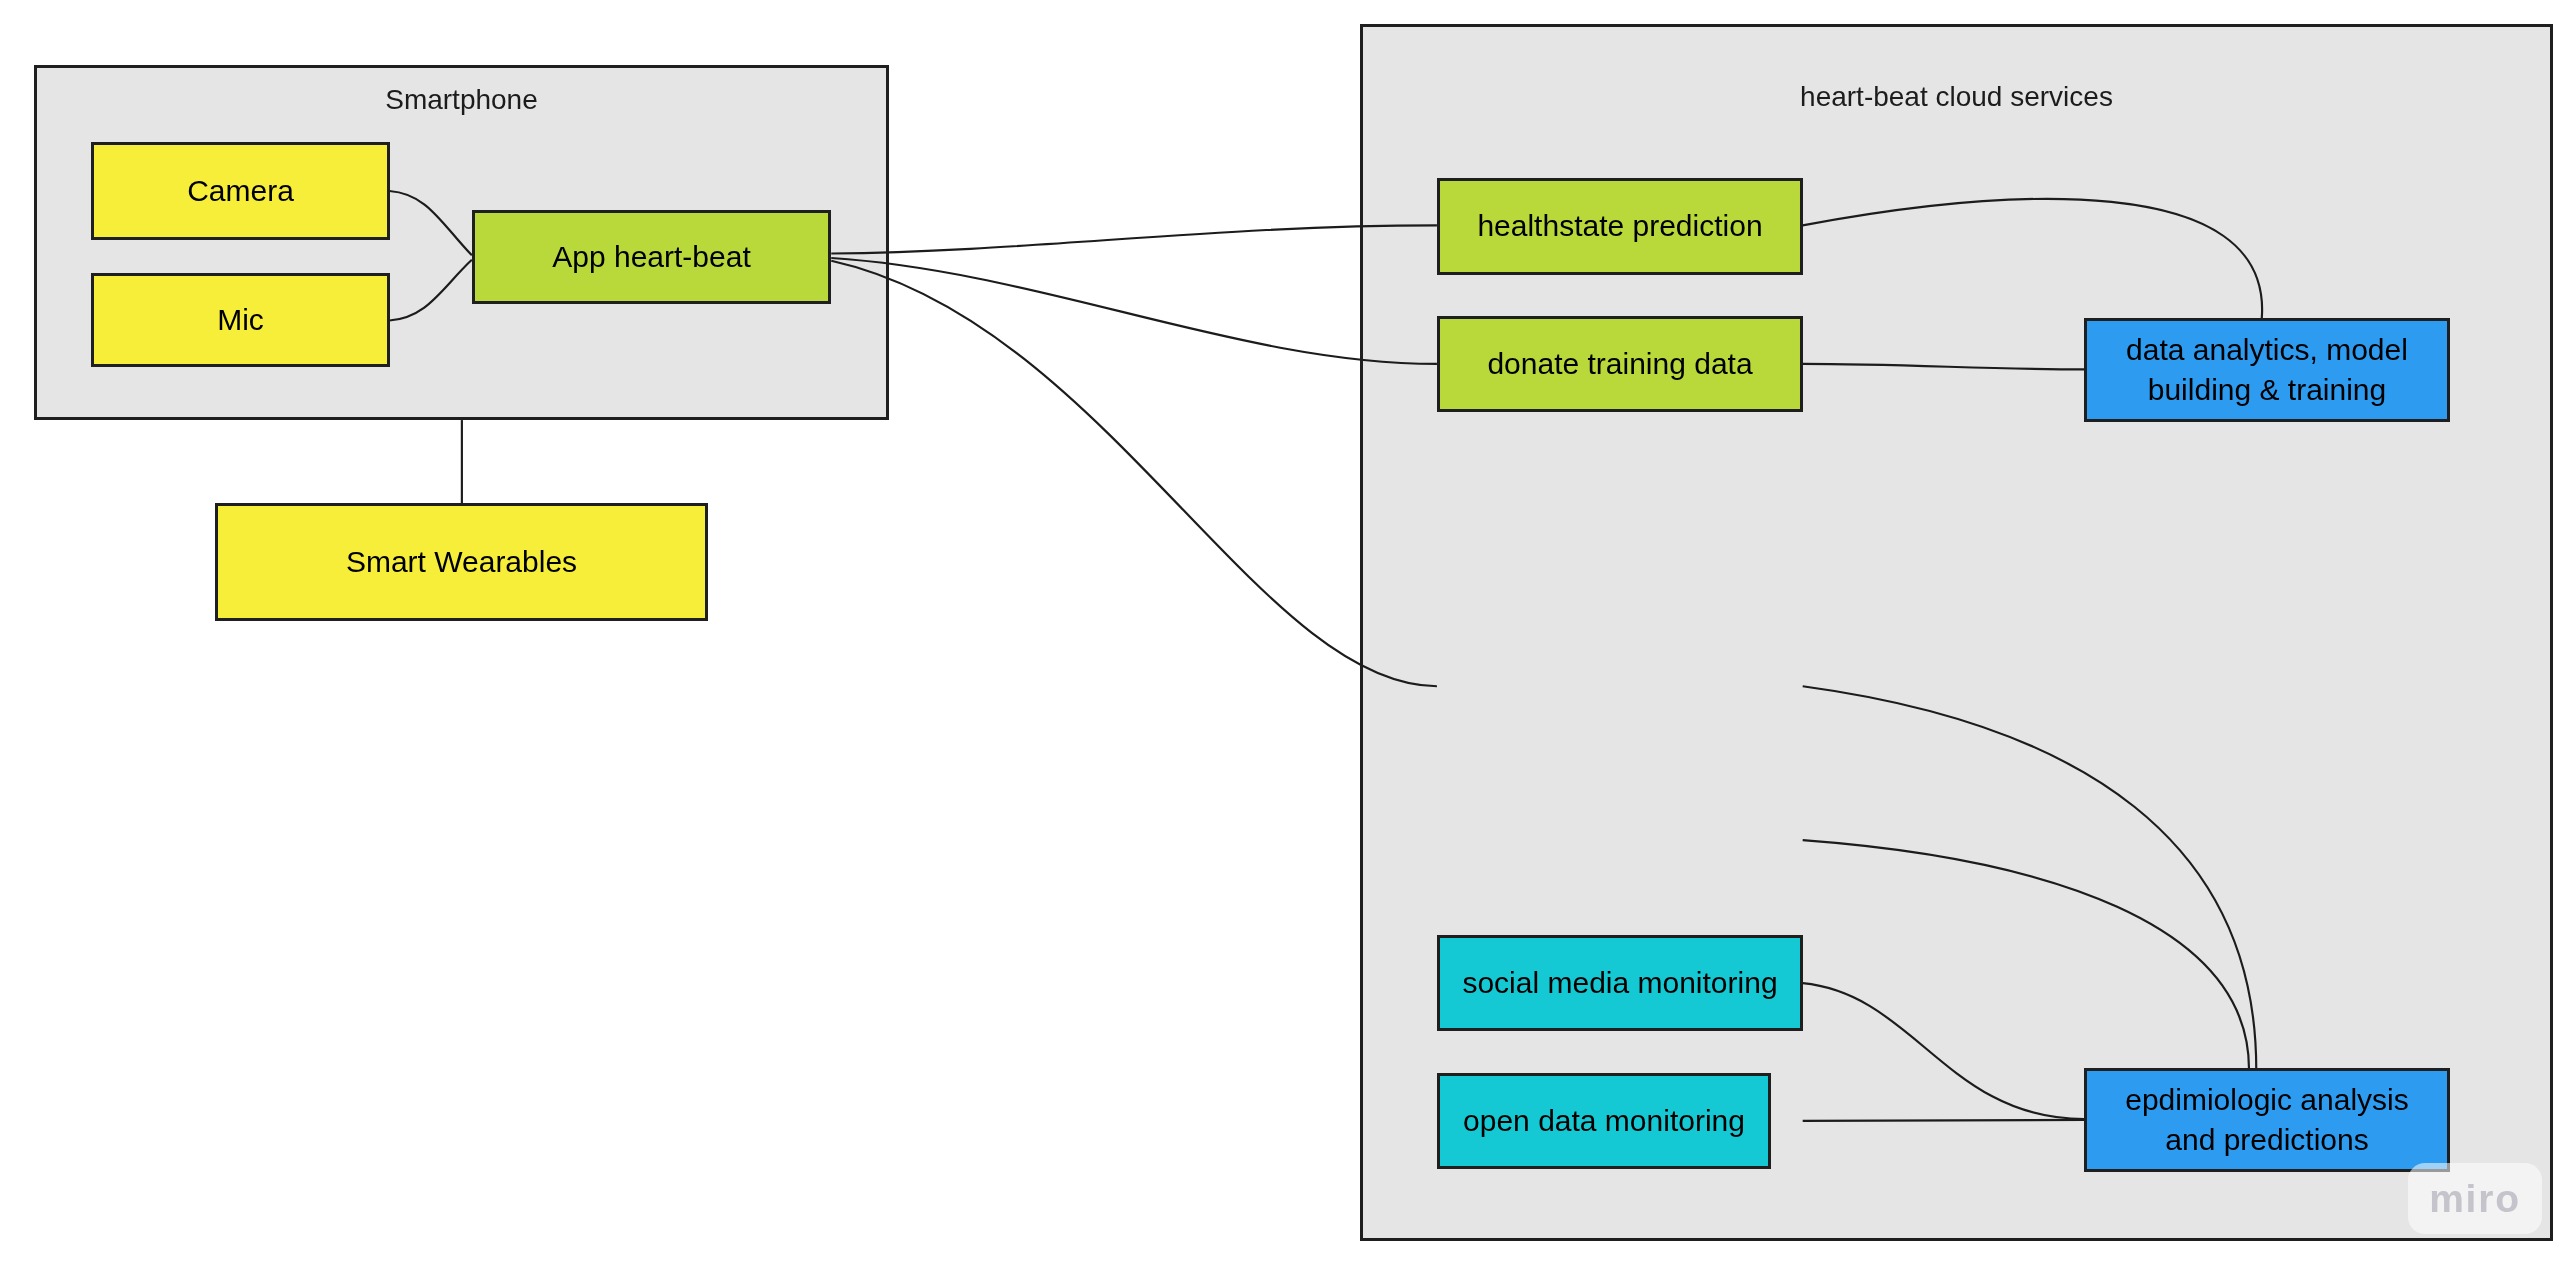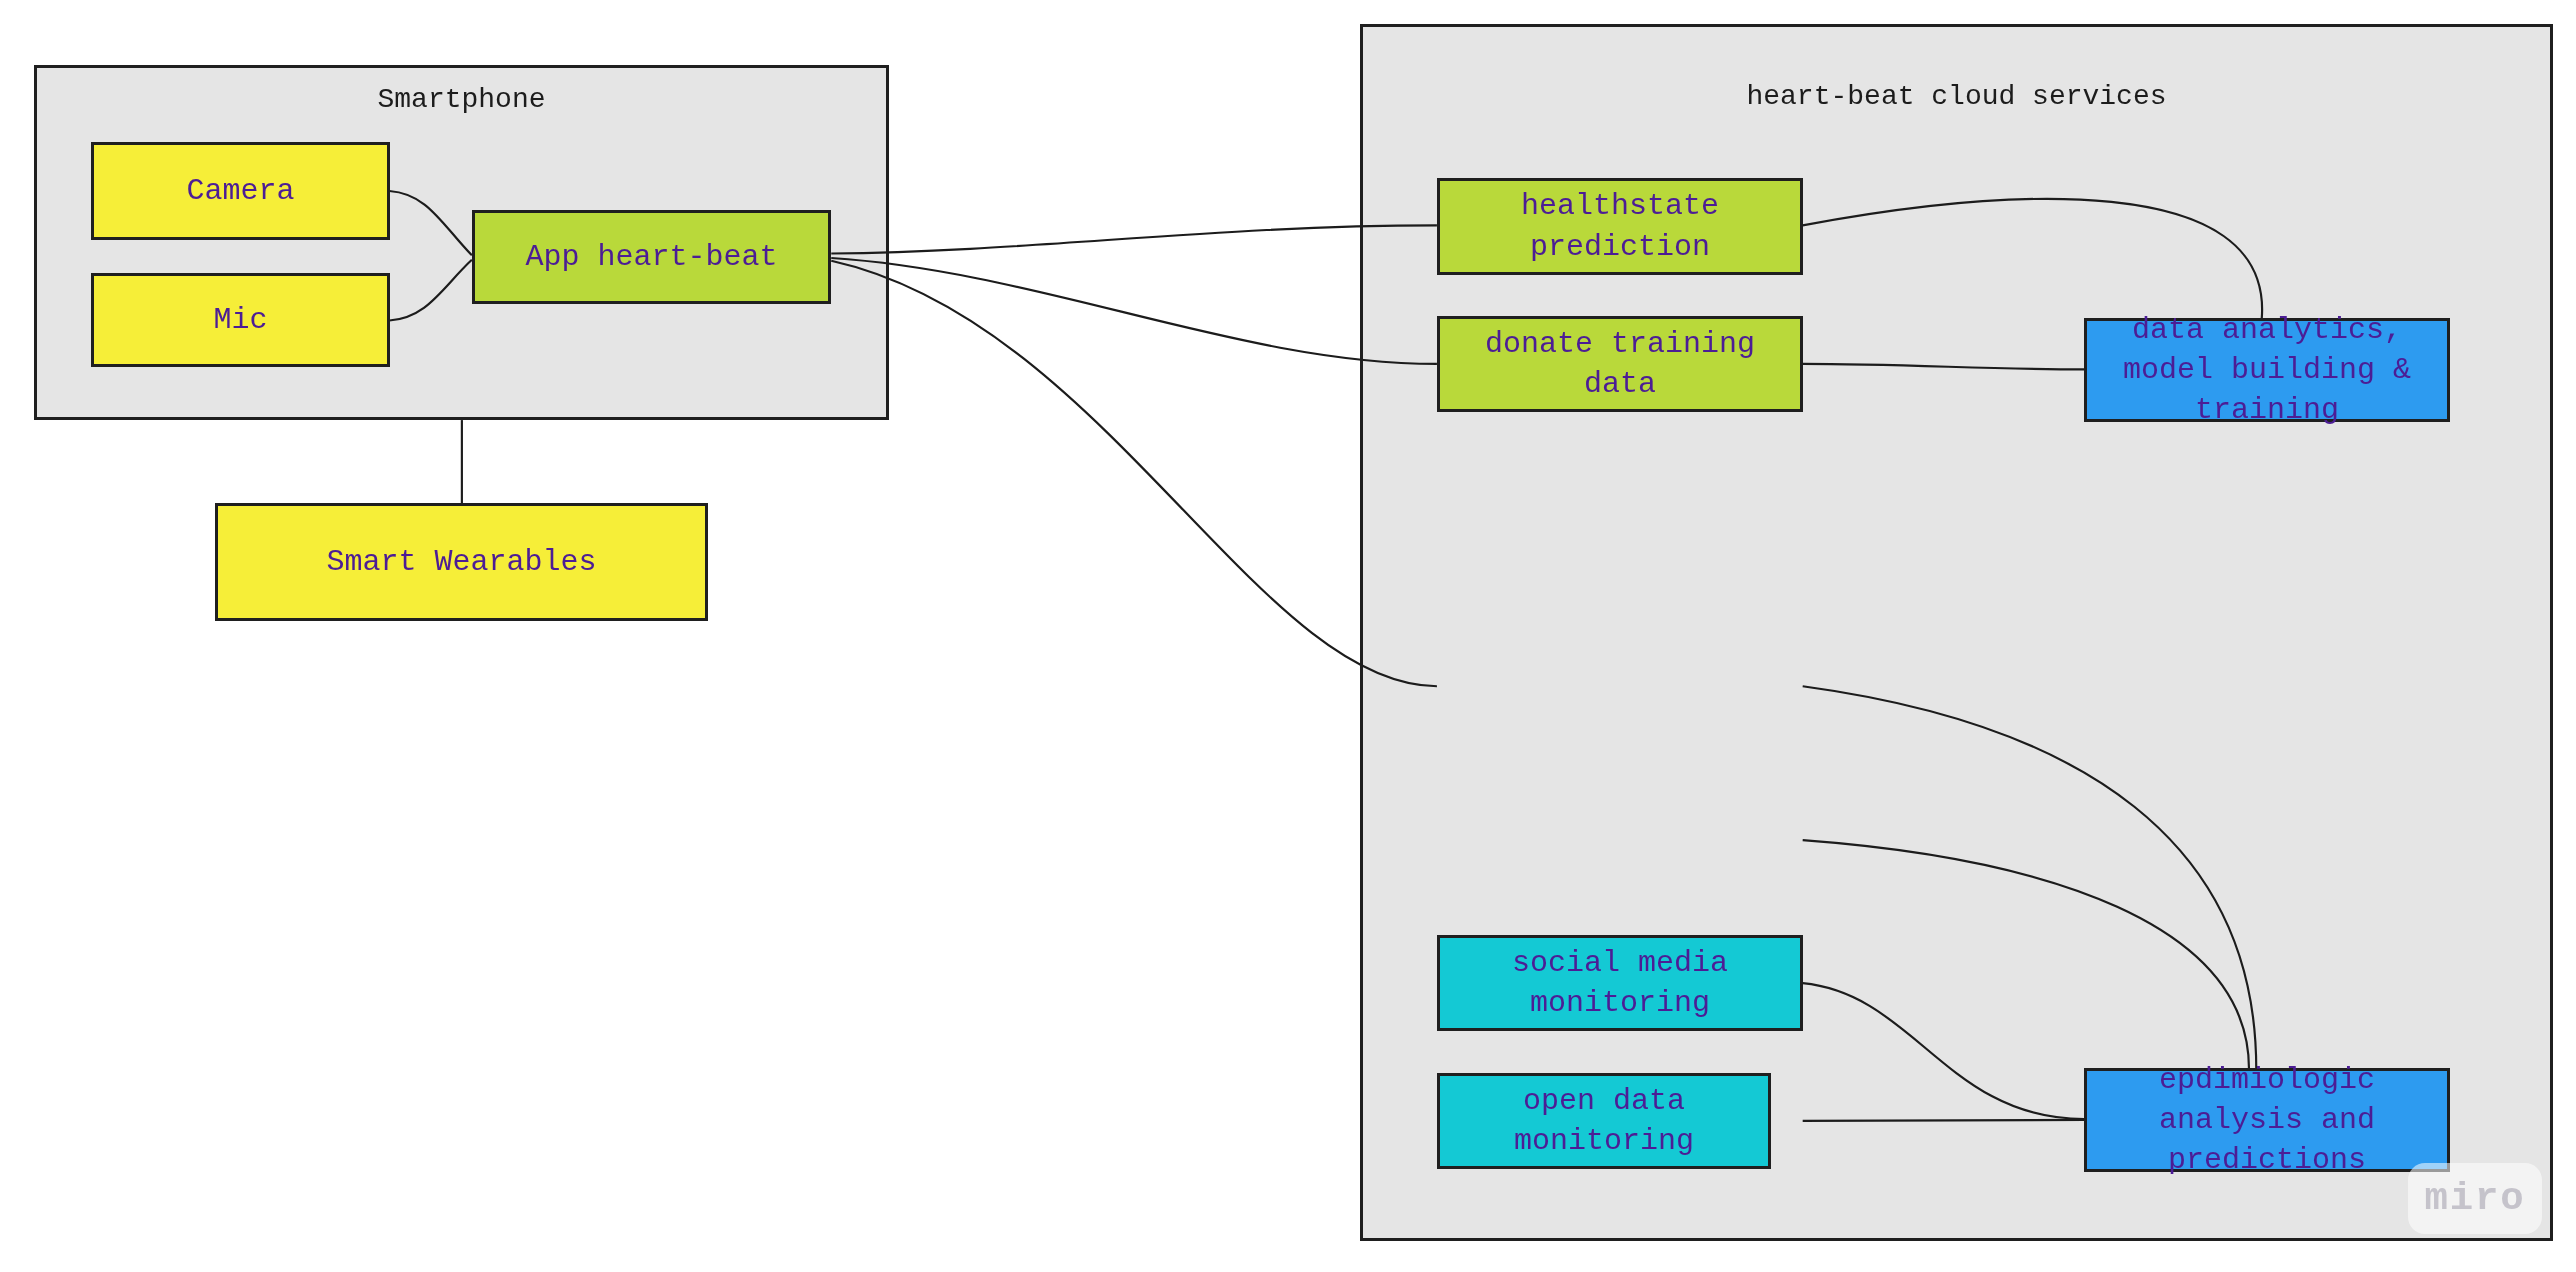--- a/index.html
+++ b/index.html
@@ -1,20 +1,20 @@
 <!DOCTYPE html>
 <html style="font-size:14.5px"><head>
 <meta charset="utf-8">
 <style>
   html,body{margin:0;padding:0;background:#ffffff;}
   #canvas{
     position:relative;
     width:2576px;height:1272px;
     background:#ffffff;
-    font-family:Liberation Mono, monospace;
+    font-family:Liberation Sans, sans-serif;
     overflow:hidden;
   }
   .frame{
     position:absolute;
     background:#e5e5e5;
     border:3.6px solid #1f1f1f;
     box-sizing:border-box;
     z-index:1;
   }
   #frame-smartphone{left:34px;top:65px;width:855px;height:355px;}
@@ -33,21 +33,21 @@
     z-index:2;
   }
   #edge-layer path{fill:none;stroke:#1c1c1c;stroke-width:2.4;}
 
   .node{
     position:absolute;
     display:flex;align-items:center;justify-content:center;
     text-align:center;
     border:3.6px solid #1f1f1f;
     box-sizing:border-box;
-    font-size:30px;line-height:1.34;color:#4c1d95;
+    font-size:30px;line-height:1.34;color:#000000;
     padding:0 12.7px;
     z-index:3;
   }
   #node-camera{left:91px;top:142px;width:299px;height:98px;}
   #node-mic{left:91px;top:273px;width:299px;height:94px;}
   #node-app-heart-beat{left:472px;top:210px;width:359px;height:94px;}
   #node-smart-wearables{left:215px;top:503px;width:493px;height:118px;}
   #node-healthstate-prediction{left:1437px;top:178px;width:366px;height:97px;}
   #node-donate-training-data{left:1437px;top:316px;width:366px;height:96px;}
   #node-data-analytics{left:2084px;top:318px;width:366px;height:104px;}

